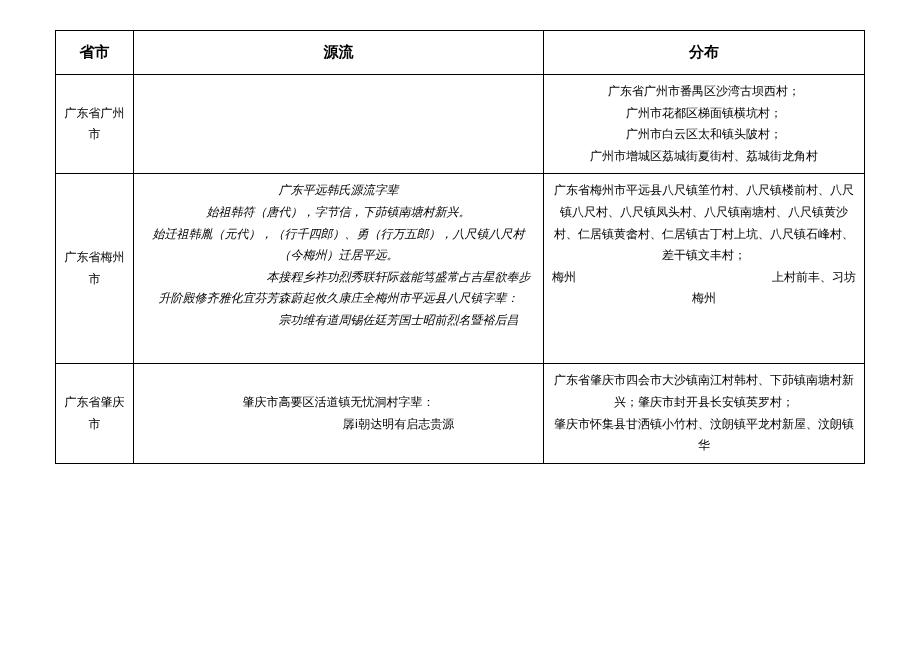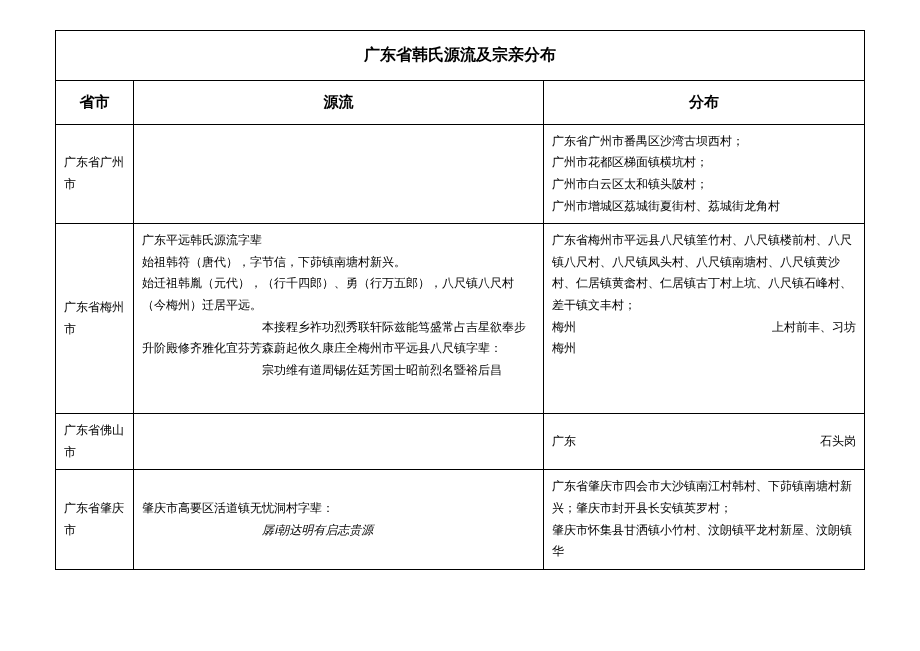--- a/index.html
+++ b/index.html
@@ -17,20 +17,21 @@
     table {
       width: 100%;
       border-collapse: collapse;
       table-layout: fixed;
     }
     td, th {
       border: 1px solid #000;
       padding: 6px 8px;
       vertical-align: middle;
       line-height: 1.8;
+      text-align: center;
     }
     .title-cell {
       text-align: center;
       font-weight: bold;
       font-size: 16px;
       padding: 10px;
     }
     .header-cell {
       text-align: center;
       font-weight: bold;
@@ -54,76 +55,63 @@
 </head>
 <body>
 
 <table>
   <colgroup>
     <col class="col-province">
     <col class="col-source">
     <col class="col-dist">
   </colgroup>
   <tbody>
-      <tr>
-    <td colspan="3" class="title-cell">广东省韩氏源流及宗亲分布</td>
-  </tr>
   <tr>
     <td class="header-cell">省市</td>
     <td class="header-cell">源流</td>
     <td class="header-cell">分布</td>
   </tr>
 
   <tr>
     <td>广东省广州市</td>
     <td></td>
     <td id="dist0">
           <div>广东省广州市番禺区沙湾古坝西村；</div>
           <div>广州市花都区梯面镇横坑村；</div>
           <div>广州市白云区太和镇头陂村；</div>
           <div>广州市增城区荔城街夏街村、荔城街龙角村</div>
         </td>
   </tr>
 
   <tr style="height:190px;">
     <td style="vertical-align:middle;">广东省梅州市</td>
-    <td id="src1" style="vertical-align:top;">
+    <td id="src1" style="vertical-align:top;font-style:italic;">
           <div>广东平远韩氏源流字辈</div>
           <div>始祖韩符（唐代），字节信，下茆镇南塘村新兴。</div>
           <div>始迁祖韩胤（元代），（行千四郎）、勇（行万五郎），八尺镇八尺村（今梅州）迁居平远。</div>
           <div style="text-indent:10em;">本接程乡祚功烈秀联轩际兹能笃盛常占吉星欲奉步升阶殿修齐雅化宜芬芳森蔚起攸久康庄全梅州市平远县八尺镇字辈：</div>
           <div style="text-indent:10em;">宗功维有道周锡佐廷芳国士昭前烈名暨裕后昌</div>
         </td>
     <td id="dist1" style="vertical-align:top;">
           <div>广东省梅州市平远县八尺镇筀竹村、八尺镇楼前村、八尺镇八尺村、八尺镇凤头村、八尺镇南塘村、八尺镇黄沙村、仁居镇黄畲村、仁居镇古丁村上坑、八尺镇石峰村、差干镇文丰村；</div>
           <div class="spread">
             <span>梅州</span>
             <span>上村前丰、习坊</span>
           </div>
           <div>梅州</div>
         </td>
   </tr>
 
-  <tr>
-    <td>广东省佛山市</td>
-    <td></td>
-    <td id="dist2">
-          <div class="spread">
-            <span>广东</span>
-            <span>石头岗</span>
-          </div>
-        </td>
-  </tr>
 
 
   <tr>
     <td>广东省肇庆市</td>
     <td id="src4">
           <div>肇庆市高要区活道镇无忧洞村字辈：</div>
-          <div style="text-indent:10em;font-style:italic;">孱ⅰ朝达明有启志贵源</div>
+          <div style="text-indent:10em;">孱ⅰ朝达明有启志贵源</div>
         </td>
     <td id="dist4">
           <div>广东省肇庆市四会市大沙镇南江村韩村、下茆镇南塘村新兴；肇庆市封开县长安镇英罗村；</div>
           <div>肇庆市怀集县甘洒镇小竹村、汶朗镇平龙村新屋、汶朗镇华</div>
         </td>
   </tr>
 </tbody>
   </table>
 
 </body></html>

